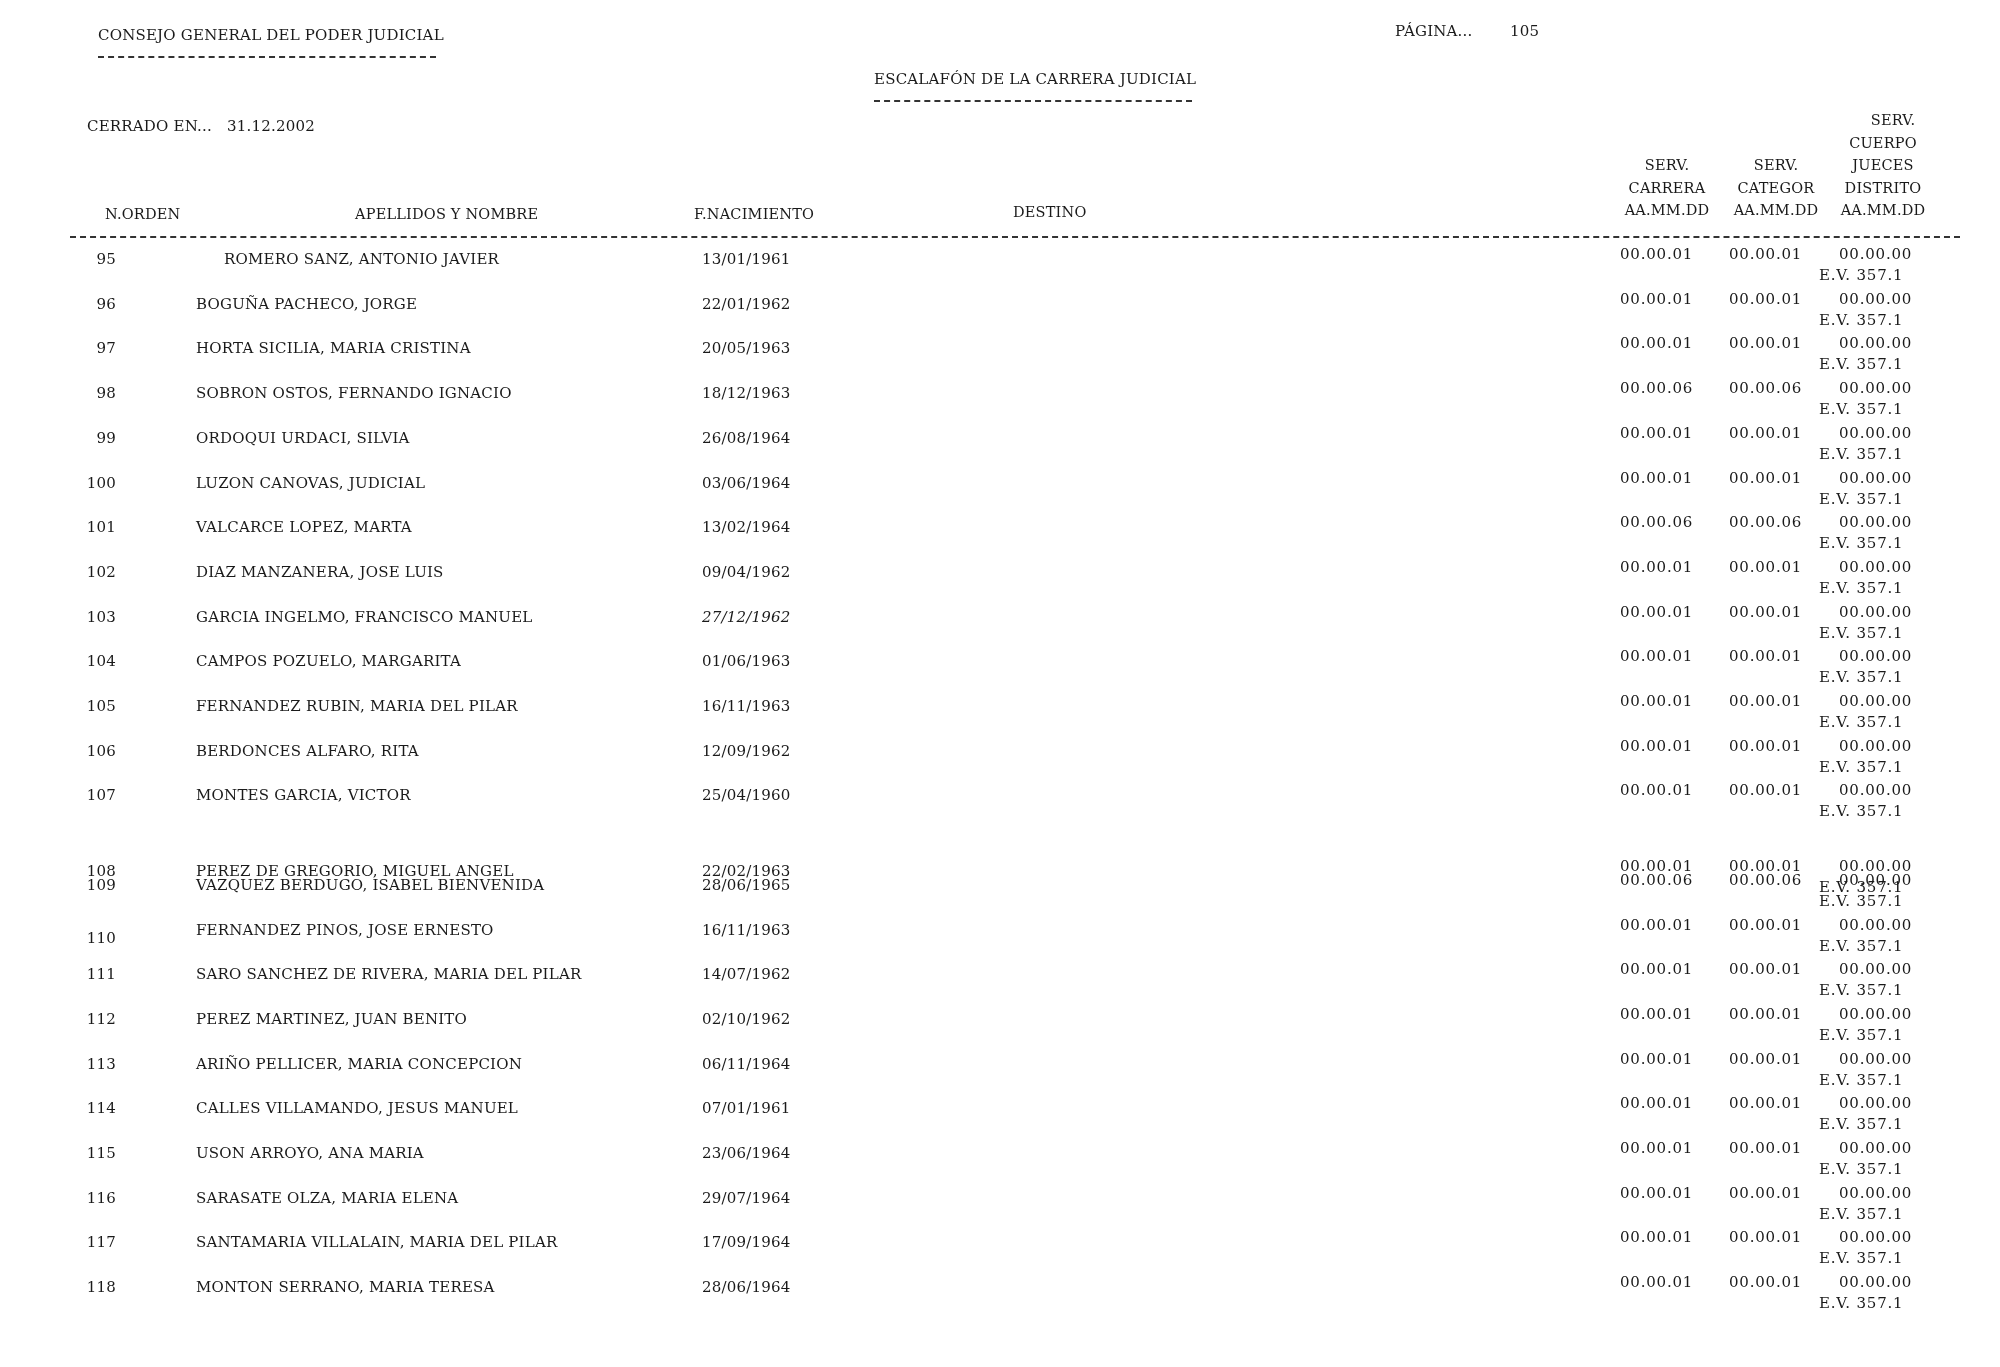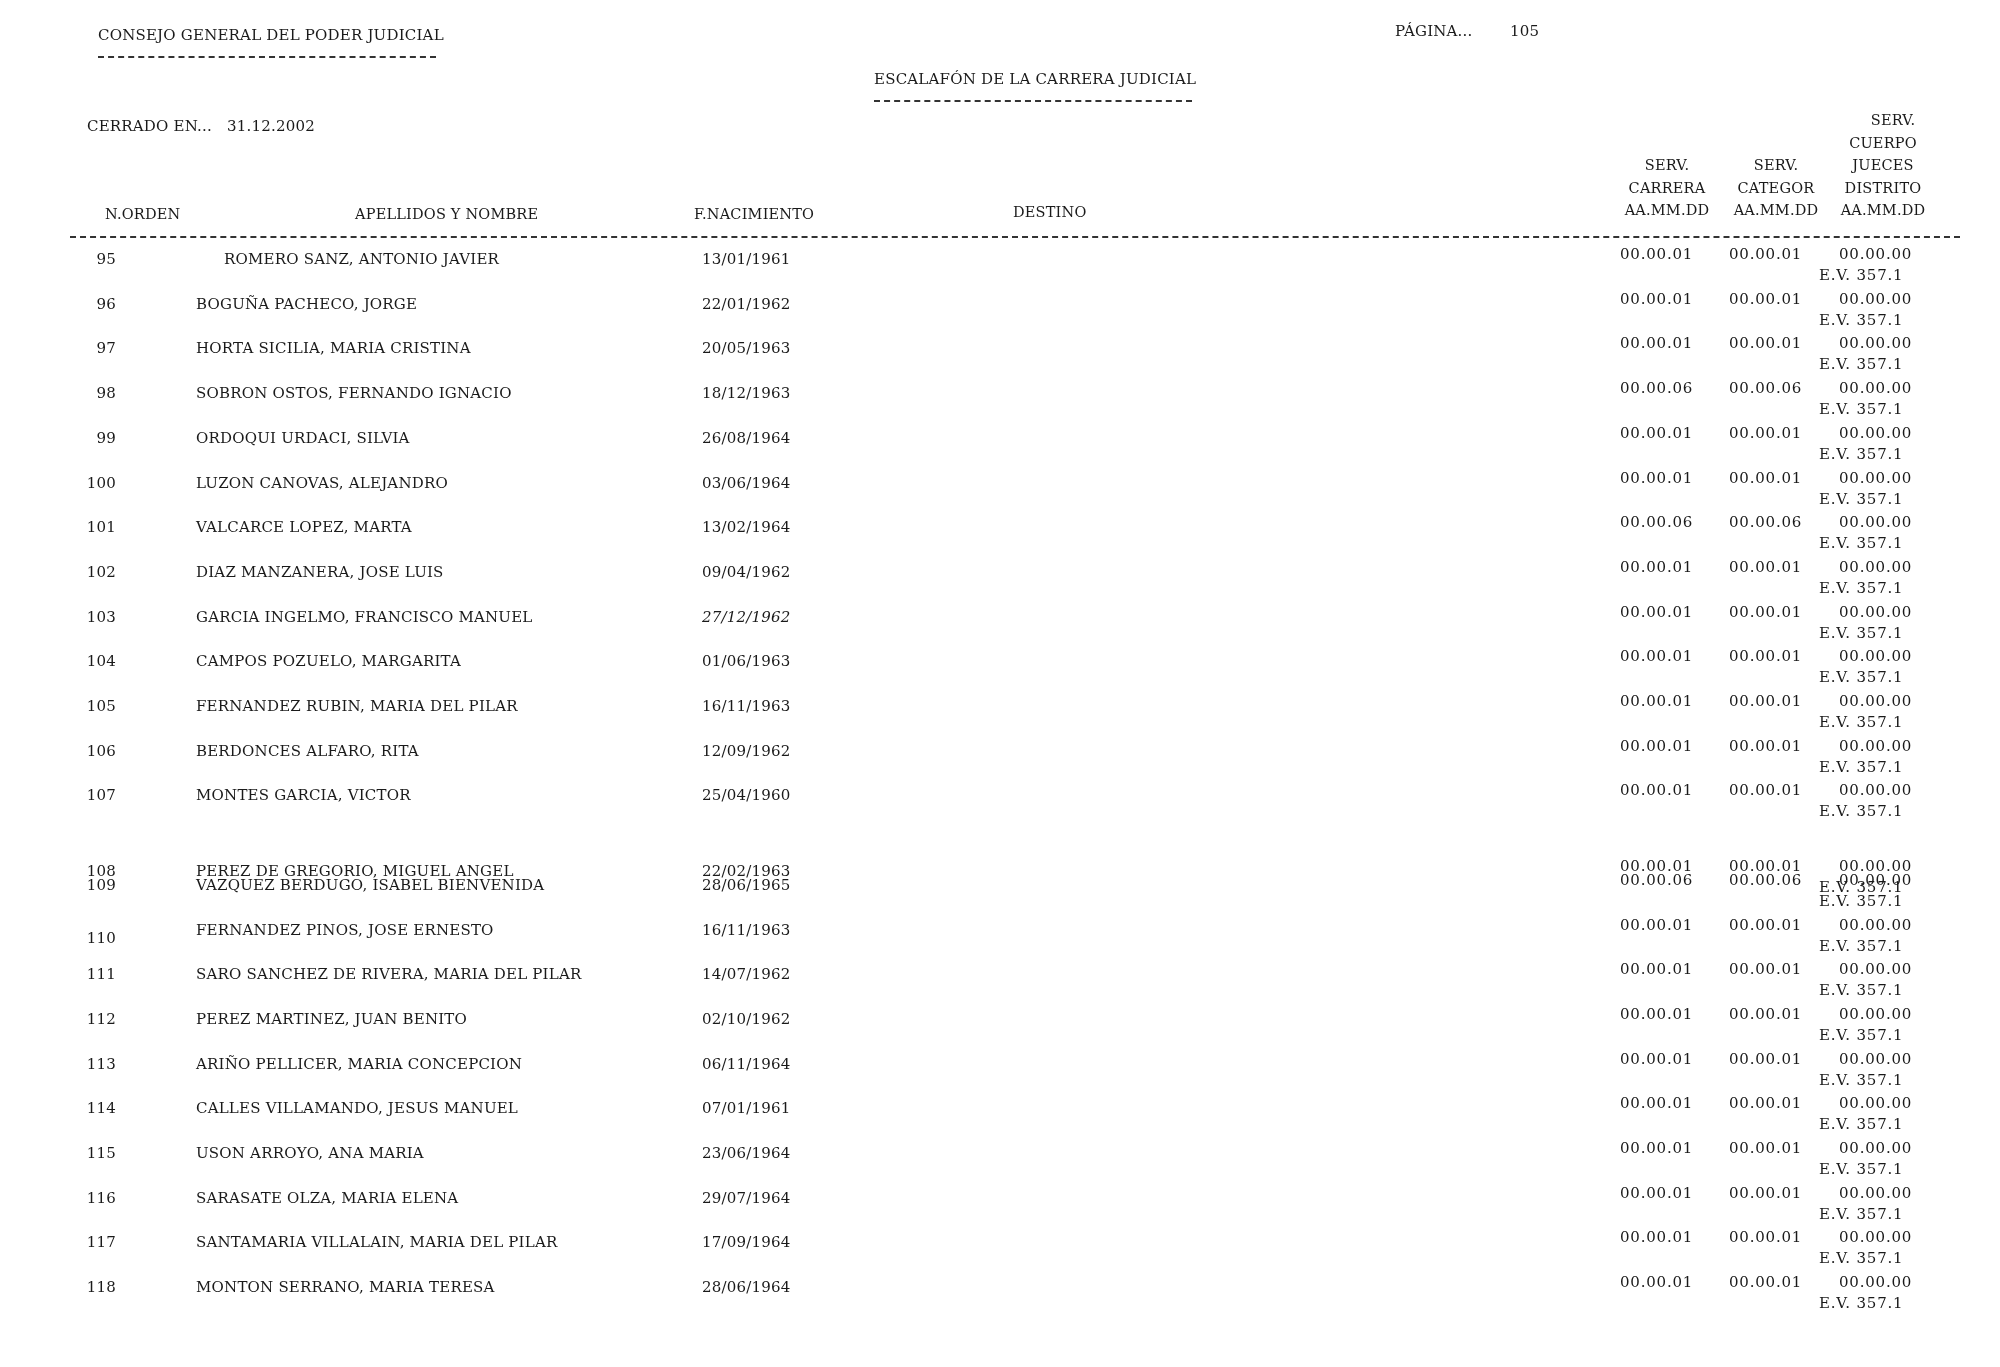--- a/index.html
+++ b/index.html
@@ -103,21 +103,21 @@
     <div class="cell" style="left:196px; top:0;">ORDOQUI URDACI, SILVIA</div>
     <div class="cell" style="left:702px; top:0;">26/08/1964</div>
     <div class="cell" style="left:1010px; top:0;"></div>
     <div class="cell svc" style="left:1620px; top:-5px;">00.00.01</div>
     <div class="cell svc" style="left:1729px; top:-5px;">00.00.01</div>
     <div class="cell svc" style="left:1839px; top:-5px;">00.00.00</div>
     <div class="cell svc" style="left:1819px; top:16px;">E.V. 357.1</div>
   </div>
     <div class="row" style="top: 473.5px;">
     <div class="cell num" style="left:66px; top:0;">100</div>
-    <div class="cell" style="left:196px; top:0;">LUZON CANOVAS, ALEJANDRO</div>
+    <div class="cell" style="left:196px; top:0;">LUZON CANOVAS, JUDICIAL</div>
     <div class="cell" style="left:702px; top:0;">03/06/1964</div>
     <div class="cell" style="left:1010px; top:0;"></div>
     <div class="cell svc" style="left:1620px; top:-5px;">00.00.01</div>
     <div class="cell svc" style="left:1729px; top:-5px;">00.00.01</div>
     <div class="cell svc" style="left:1839px; top:-5px;">00.00.00</div>
     <div class="cell svc" style="left:1819px; top:16px;">E.V. 357.1</div>
   </div>
     <div class="row" style="top: 518.2px;">
     <div class="cell num" style="left:66px; top:0;">101</div>
     <div class="cell" style="left:196px; top:0;">VALCARCE LOPEZ, MARTA</div>

